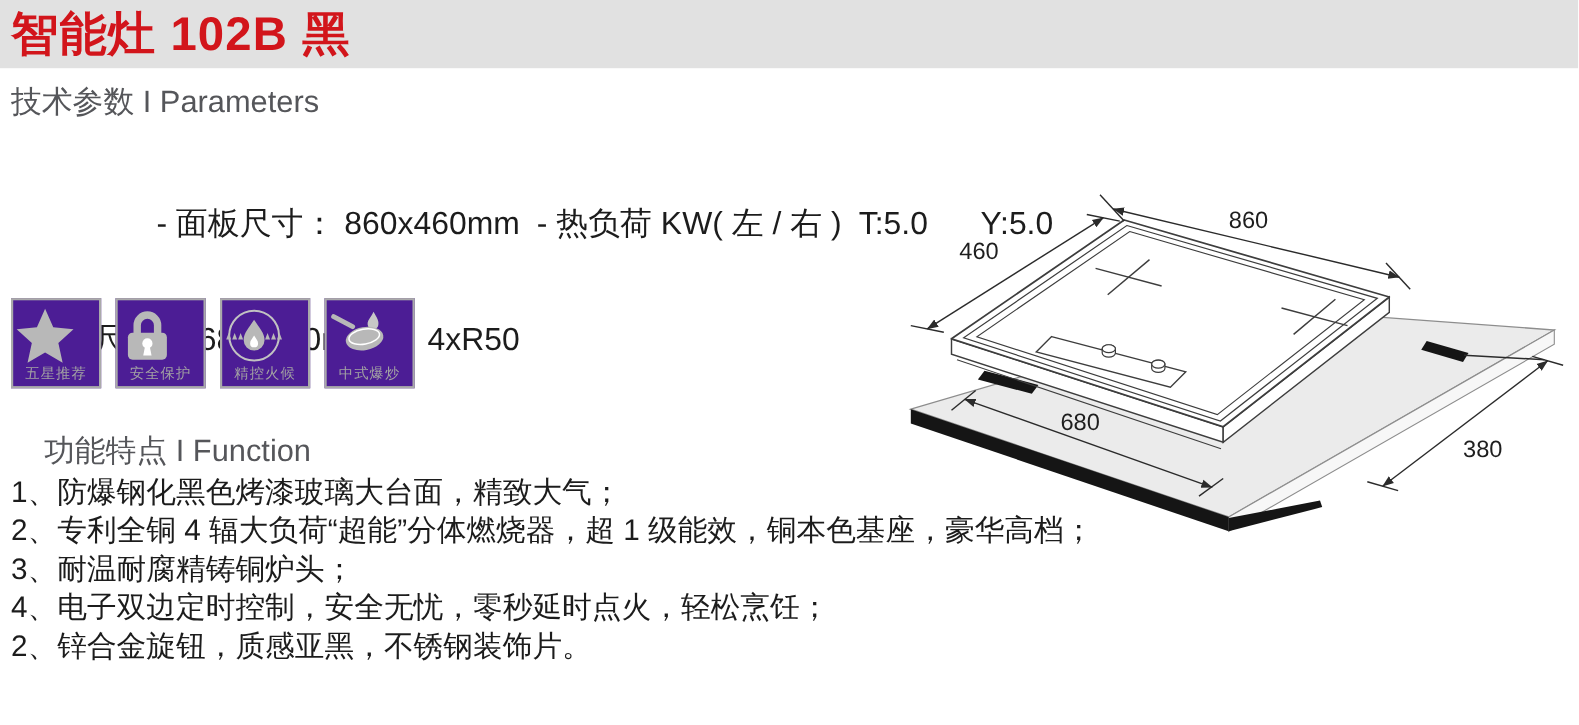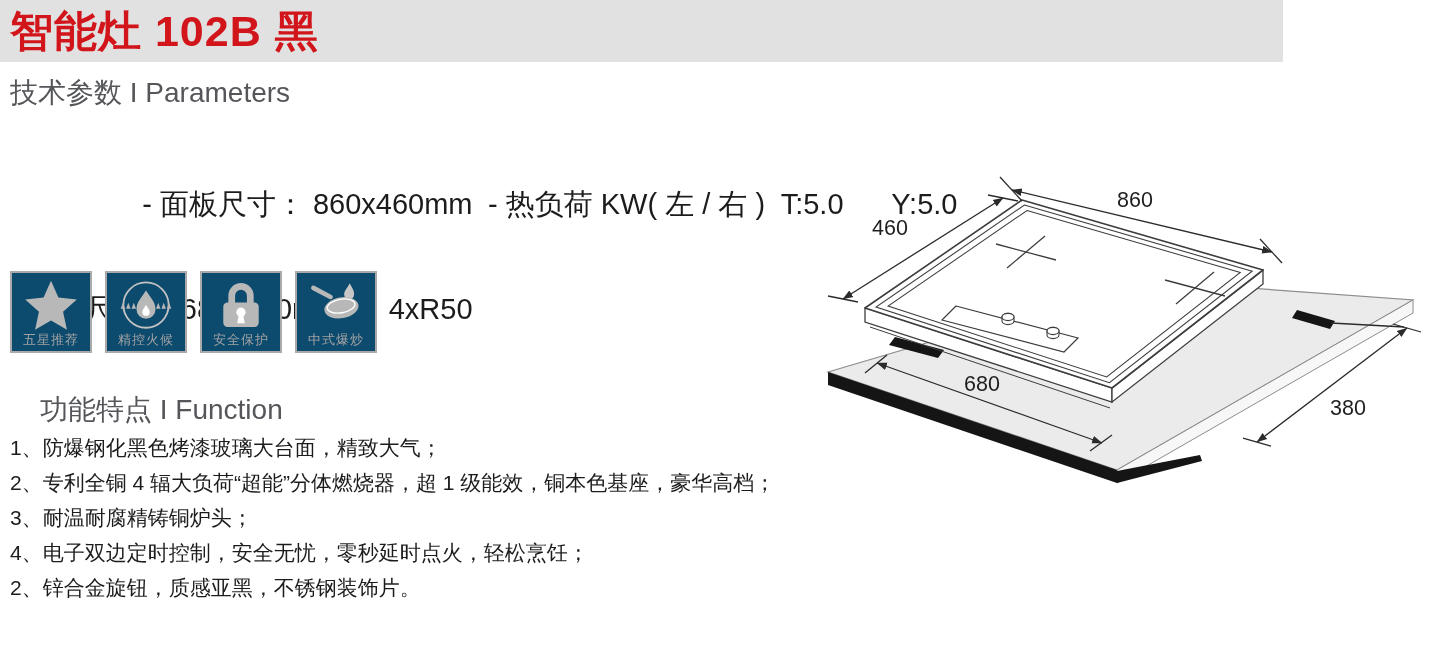--- a/index.html
+++ b/index.html
@@ -1,38 +1,38 @@
 <!DOCTYPE html>
 <html><head>
 <meta charset="utf-8">
 <style>
   html,body{margin:0;padding:0;background:#fff;}
   body{font-family:"Liberation Sans","DejaVu Sans",sans-serif;color:#1c1c1c;}
   .sheet{position:relative;width:1435px;height:659px;background:#ffffff;overflow:hidden;}
 
-  .titlebar{position:absolute;left:0;top:0;width:1283px;height:62px;background:#e1e1e1;}
+  .titlebar{position:absolute;left:0;top:0;width:1435px;height:62px;background:#e1e1e1;}
   .titlebar .t{margin:0;padding:7px 0 0 10px;font-size:43px;line-height:48px;font-weight:700;
     color:#d2151b;letter-spacing:1px;white-space:nowrap;}
 
   .sec-h{position:absolute;left:10px;font-size:28px;font-weight:400;color:#55565a;white-space:pre;}
   #h-params{top:74px;}
   #h-func{top:391px;margin-left:30px;}
 
   .paramcol{position:absolute;top:117px;font-size:29px;line-height:35px;color:#1c1c1c;white-space:pre;text-align:right;}
   #pcol-l{left:10px;}
   #pcol-r{left:488px;}
 
   .badges{position:absolute;left:10px;top:271px;display:flex;gap:13px;}
-  .badge{position:relative;width:78px;height:78px;border:2px solid #aaaaaa;background:#0c4a6e;
-    display:flex;align-items:flex-start;justify-content:center;}
+  .badge{position:relative;width:78px;height:78px;border:2px solid #aaaaaa;background:#4c1d95;
+    display:flex;align-items:flex-start;justify-content:flex-start;}
   .badge svg{display:block;margin-top:4px;}
   .badge .lbl{position:absolute;left:0;right:0;bottom:2px;text-align:center;font-size:13px;
     color:#a3a3a3;letter-spacing:1px;white-space:nowrap;}
 
-  .features{position:absolute;left:10px;top:430px;font-size:21px;line-height:35px;color:#1c1c1c;}
+  .features{position:absolute;left:10px;top:430px;font-size:27px;line-height:35px;color:#1c1c1c;}
   .features div{white-space:pre;}
 
   .drawing{position:absolute;left:810px;top:165px;width:625px;height:330px;}
   .drawing text{font-size:21.5px;fill:#1e1e1e;font-family:"Liberation Sans","DejaVu Sans",sans-serif;}
 </style>
 </head>
 <body>
 
 <div class="sheet">
 
@@ -53,44 +53,44 @@
   <div class="badges">
 
     <div class="badge">
       <svg width="58" height="58" viewBox="0 0 64 64">
         <polygon points="32,4 40.2,22.7 60.5,24.7 45.3,38.3 49.6,58.3 32,48 14.4,58.3 18.7,38.3 3.5,24.7 23.8,22.7" fill="#b8b8b8"></polygon>
       </svg>
       <span class="lbl">五星推荐</span>
     </div>
 
     <div class="badge">
+      <svg width="54" height="56" viewBox="0 0 64 64">
+        <path d="M21,31 V21 a11,11 0 0 1 22,0 V31" fill="none" stroke="#b8b8b8" stroke-width="8"></path>
+        <rect x="11" y="29" width="42" height="29" rx="5" fill="#b8b8b8"></rect>
+        <circle cx="32" cy="40.5" r="5.5" fill="#fff"></circle>
+        <polygon points="29.5,43.5 34.5,43.5 36.5,53.5 27.5,53.5" fill="#fff"></polygon>
+      </svg>
+      <span class="lbl">安全保护</span>
+    </div>
+
+    <div class="badge">
       <svg width="58" height="58" viewBox="0 0 64 64">
         <circle cx="32" cy="31" r="25" fill="none" stroke="#c2c2c2" stroke-width="2"></circle>
         <path d="M32,15 C27,23 21.5,28 21.5,35.5 a10.5,10.5 0 0 0 21,0 C42.5,28 37,23 32,15 Z" fill="#b8b8b8"></path>
         <path d="M32,31 C30,34.5 28,36 28,38.8 a4,4 0 0 0 8,0 C36,36 34,34.5 32,31 Z" fill="#fff"></path>
         <g fill="#b8b8b8">
           <polygon points="4,35 6.5,28.5 9,35"></polygon>
             <polygon points="10,35 12.5,28.5 15,35"></polygon>
             <polygon points="16,35 18.5,28.5 21,35"></polygon>
           <polygon points="43,35 45.5,28.5 48,35"></polygon>
             <polygon points="49,35 51.5,28.5 54,35"></polygon>
             <polygon points="55,35 57.5,28.5 60,35"></polygon>
         </g>
       </svg>
       <span class="lbl">精控火候</span>
-    </div>
-
-    <div class="badge">
-      <svg width="54" height="56" viewBox="0 0 64 64">
-        <path d="M21,31 V21 a11,11 0 0 1 22,0 V31" fill="none" stroke="#b8b8b8" stroke-width="8"></path>
-        <rect x="11" y="29" width="42" height="29" rx="5" fill="#b8b8b8"></rect>
-        <circle cx="32" cy="40.5" r="5.5" fill="#fff"></circle>
-        <polygon points="29.5,43.5 34.5,43.5 36.5,53.5 27.5,53.5" fill="#fff"></polygon>
-      </svg>
-      <span class="lbl">安全保护</span>
     </div>
 
     <div class="badge">
       <svg width="58" height="58" viewBox="0 0 64 64">
         <path d="M47,7 c-2.5,6 -7.5,9 -5.5,14.5 c1.5,4.2 8.5,4.2 10,0 c1.6,-4.6 -1,-8.5 -4.5,-14.5 z" fill="#c7c7c7"></path>
         <line x1="7" y1="12" x2="26" y2="22" stroke="#b8b8b8" stroke-width="5" stroke-linecap="round"></line>
         <g transform="rotate(-10 38 34)">
           <ellipse cx="38" cy="34" rx="19" ry="11.5" fill="#b8b8b8"></ellipse>
           <ellipse cx="38" cy="32" rx="15.5" ry="7.5" fill="none" stroke="#fff" stroke-width="1.5"></ellipse>
         </g>

